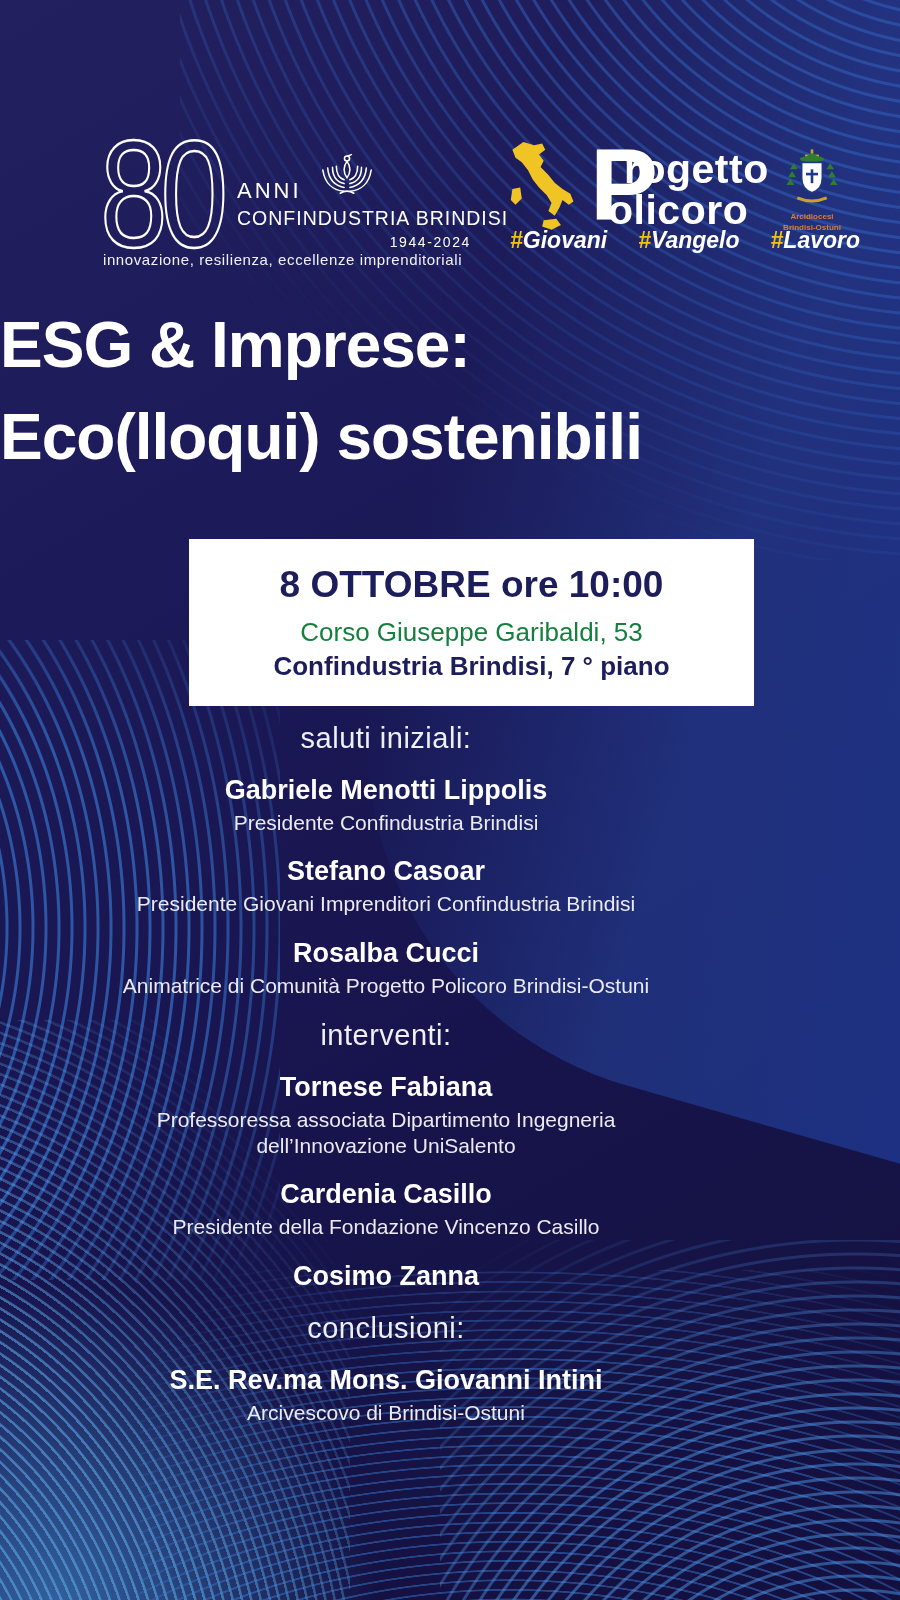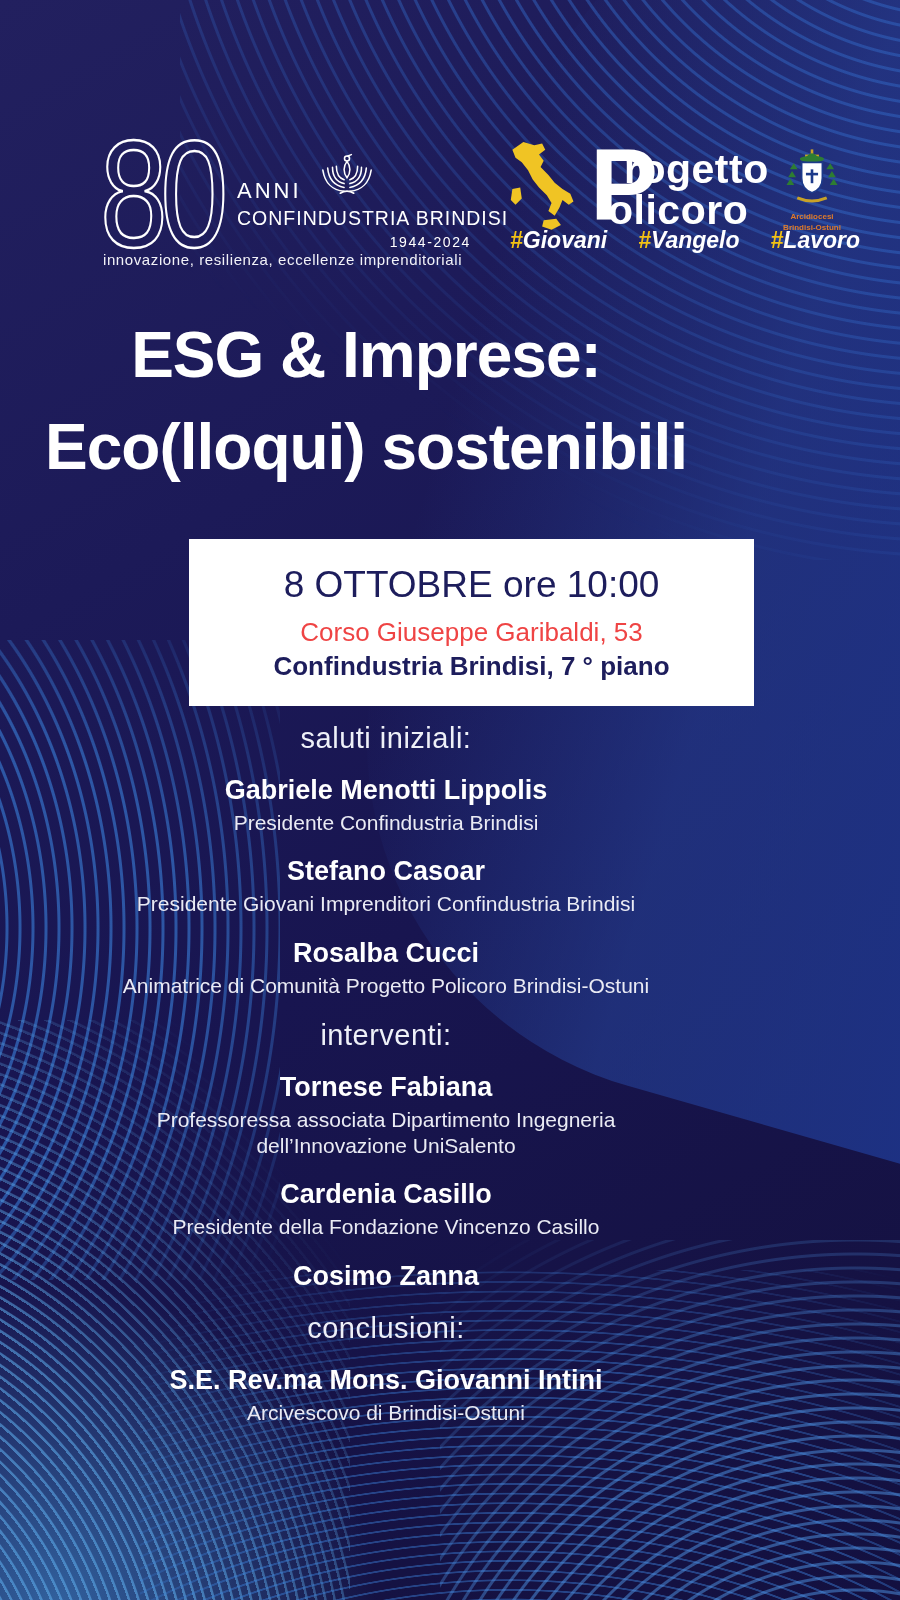--- a/index.html
+++ b/index.html
@@ -47,28 +47,28 @@
   .pp-l2{position:absolute;left:608px;top:187px;font-size:41px;font-weight:600;color:#fff;letter-spacing:0.5px;}
   .hashtags{position:absolute;left:510px;top:227px;display:inline-flex;gap:31px;
     font-size:23px;font-style:italic;font-weight:700;white-space:nowrap;}
   .hash{color:#f2c114;}
   .hash-word{color:#ffffff;}
   .crest{position:absolute;left:786px;top:146px;width:52px;height:64px;}
   .crest-caption{position:absolute;left:768px;top:212px;width:88px;text-align:center;
     font-size:8px;line-height:1.35;color:#e07b2a;font-weight:700;}
 
   
-  .title{position:absolute;left:0;top:309px;width:732px;text-align:center;color:#fff;
+  .title{position:absolute;left:0;top:299px;width:732px;color:#fff;
     font-size:64px;font-weight:700;line-height:1.44;letter-spacing:-1px;}
 
   
   .event-box{position:absolute;left:189px;top:539px;width:565px;height:167px;background:#ffffff;
     text-align:center;box-sizing:border-box;padding-top:25px;}
-  .event-date{font-size:37px;font-weight:400;color:#1d1d5c;}
-  .event-address{font-size:26px;color:#ef4444;margin-top:11px;}
+  .event-date{font-size:37px;font-weight:700;color:#1d1d5c;}
+  .event-address{font-size:26px;color:#15803d;margin-top:11px;}
   .event-venue{font-size:26px;font-weight:700;color:#1d1d5c;margin-top:3px;}
 
   
   .program{position:absolute;left:0;top:712px;width:772px;text-align:center;color:#fff;}
   .section-label{font-size:29px;font-weight:300;color:#eef0f8;margin:10px 0 20px;letter-spacing:0.5px;}
   .speaker{margin-bottom:20px;}
   .speaker-name{font-size:27px;font-weight:700;margin-bottom:4px;}
   .speaker-role{font-size:21px;font-weight:400;color:#eaebf4;line-height:1.25;max-width:600px;margin:0 auto;}
 </style>
 </head>

